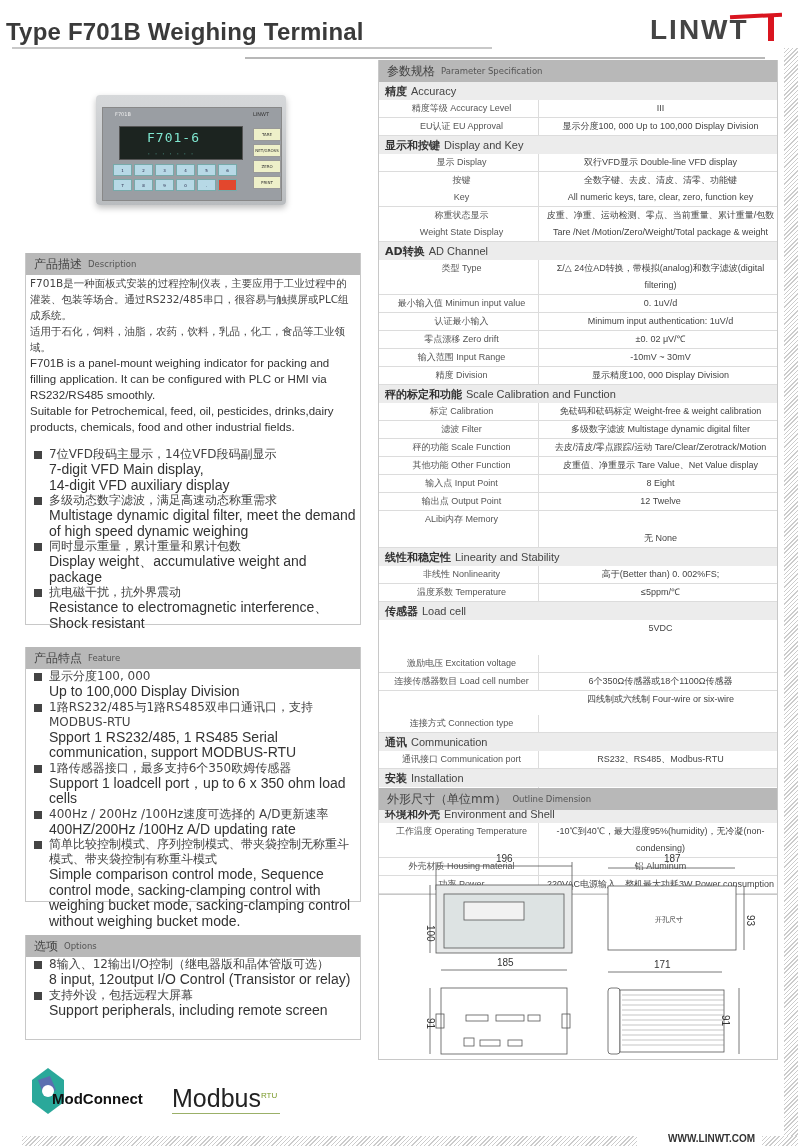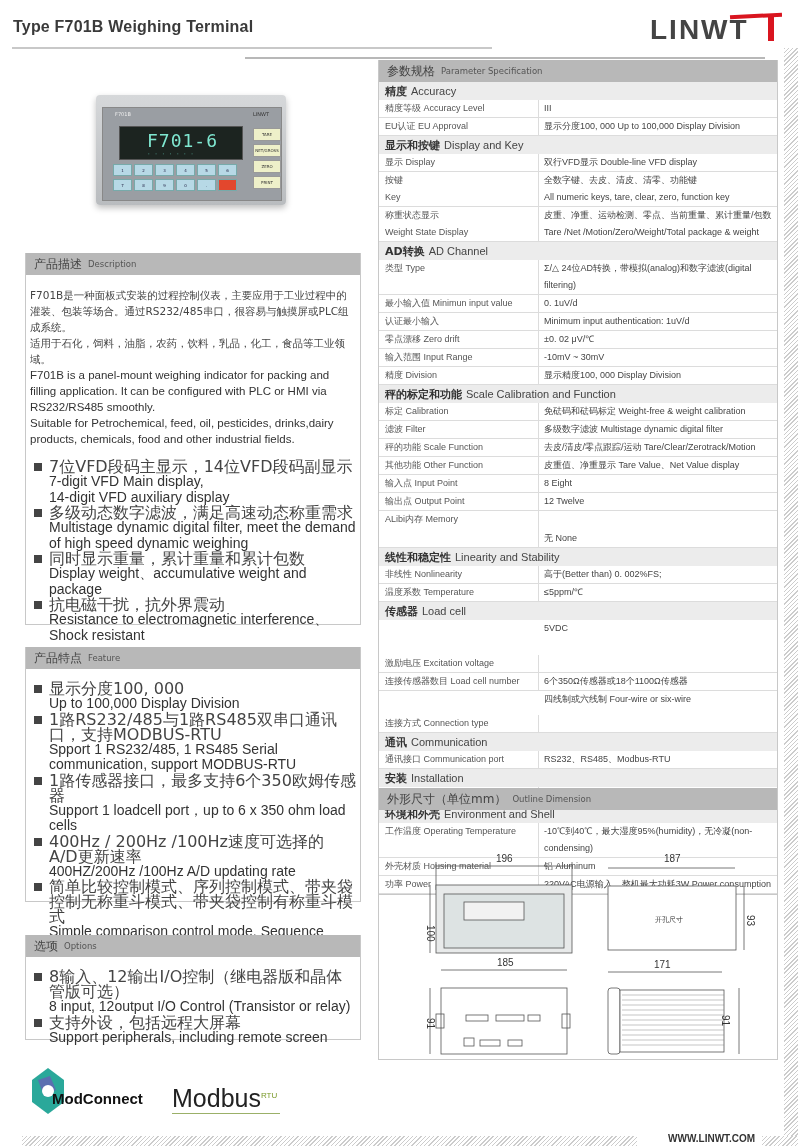--- a/index.html
+++ b/index.html
@@ -1,59 +1,59 @@
 <!DOCTYPE html>
 <html><head>
 <meta charset="utf-8">
 <style>
   * { box-sizing: border-box; margin: 0; padding: 0; }
   body { width: 800px; height: 1148px; background: #fff; font-family: "DejaVu Sans", sans-serif; color: #333; position: relative; overflow: hidden; }
-  .title { position: absolute; left: 13px; top: 18px; font-family: "Liberation Sans", sans-serif; font-weight: bold; font-size: 16px; color: #3a3a3a; letter-spacing: 0.2px; }
+  .title { position: absolute; left: 6px; top: 18px; font-family: "Liberation Sans", sans-serif; font-weight: bold; font-size: 24px; color: #3a3a3a; letter-spacing: 0.2px; }
   .title-rule { position: absolute; left: 12px; top: 47px; width: 480px; height: 2px; background: #c8c8c8; }
   .title-rule2 { position: absolute; left: 245px; top: 57px; width: 520px; height: 2px; background: #b8b8b8; }
   .logo { position: absolute; left: 650px; top: 14px; font-family: "Liberation Sans", sans-serif; font-weight: bold; font-size: 28px; color: #444; letter-spacing: 2px; }
   .logo-bar { position: absolute; left: 730px; top: 14px; width: 52px; height: 4px; background: #d9151f; transform: rotate(-3deg); }
   .logo-stem { position: absolute; left: 768px; top: 15px; width: 6px; height: 26px; background: #d9151f; }
   .stripe-right { position: absolute; left: 784px; top: 48px; width: 14px; height: 1090px;
     background: repeating-linear-gradient(135deg, #ccc 0 1px, #fff 1px 3px); }
   .stripe-bottom { position: absolute; left: 22px; top: 1136px; width: 615px; height: 10px;
     background: repeating-linear-gradient(135deg, #ccc 0 1px, #fff 1px 3px); }
   .stripe-bottom2 { position: absolute; left: 762px; top: 1136px; width: 36px; height: 10px;
     background: repeating-linear-gradient(135deg, #ccc 0 1px, #fff 1px 3px); }
   .website { position: absolute; left: 668px; top: 1133px; font-family: "Liberation Sans", sans-serif; font-weight: bold; font-size: 10px; color: #333; }
 
   
   .device { position: absolute; left: 96px; top: 95px; width: 190px; height: 110px; background: linear-gradient(#d6d8da, #b9bcbf); border-radius: 4px; box-shadow: 0 3px 6px rgba(0,0,0,0.25); }
   .device .face { position: absolute; left: 6px; top: 12px; width: 180px; height: 94px; background: #9a9ea3; border: 1px solid #888; }
   .device .screen { position: absolute; left: 16px; top: 18px; width: 124px; height: 34px; background: #1c2420; border: 1px solid #555; }
-  .device .digits { position: absolute; left: 44px; top: 22px; font-family: "DejaVu Sans Mono", monospace; font-size: 18px; color: #7fe7d0; letter-spacing: 1px; }
+  .device .digits { position: absolute; left: 44px; top: 22px; font-family: "DejaVu Sans Mono", monospace; font-size: 13px; color: #7fe7d0; letter-spacing: 1px; }
   .device .subdigits { position: absolute; left: 44px; top: 42px; font-family: "DejaVu Sans Mono", monospace; font-size: 6px; color: #5fbba8; }
   .device .brand { position: absolute; left: 12px; top: 3px; font-size: 5px; color: #eee; }
   .device .brand2 { position: absolute; left: 150px; top: 3px; font-size: 5px; color: #333; }
   .keyrow { position: absolute; left: 10px; display: flex; gap: 2px; }
   .key { width: 19px; height: 12px; background: #b7d9e6; border: 1px solid #7aa; font-size: 4px; color: #224; text-align: center; line-height: 11px; }
   .key.red { background: #e3472d; }
   .sidekeys { position: absolute; left: 150px; top: 20px; display: flex; flex-direction: column; gap: 3px; }
   .sidekey { width: 28px; height: 13px; background: #eef0c9; border: 1px solid #999; font-size: 4px; text-align: center; line-height: 12px; color: #333; }
 
   
   .panel { position: absolute; left: 25px; width: 336px; border: 1px solid #c8c8c8; border-top: none; background: #fff; }
   .panel-head { height: 22px; background: #b8b8b8; padding-left: 8px; display: flex; align-items: center; gap: 6px; }
   .ph-zh { font-size: 12px; color: #444; }
   .ph-en { font-size: 8.5px; color: #555; }
-  .panel-body { padding: 12px 4px 6px 4px; }
+  .panel-body { padding: 0 4px 6px 4px; }
   .desc-zh { font-size: 10.5px; line-height: 16px; color: #444; }
   .desc-en { font-size: 11.5px; line-height: 16px; color: #333; font-family: "Liberation Sans", sans-serif; }
   .bl { display: flex; margin-top: 0; }
   .bullet { width: 8px; height: 8px; background: #444; margin: 4px 7px 0 4px; flex: none; }
-  .bl-zh { font-size: 16px; line-height: 15px; color: #444; }
+  .bl-zh { font-size: 12px; line-height: 15px; color: #444; }
   .bl-en { font-size: 14px; line-height: 15.5px; color: #333; font-family: "Liberation Sans", sans-serif; }
 
   
-  .spec { position: absolute; left: 378px; top: 60px; width: 400px; border: 1px solid #c8c8c8; border-top: none; }
+  .spec { position: absolute; left: 378px; top: 60px; width: 400px; border: 1px solid #c8c8c8; border-top: none; text-align: center; }
   .spec-head { height: 22px; background: #b8b8b8; padding-left: 8px; display: flex; align-items: center; gap: 6px; }
   .sec { height: 18px; background: #ececec; display: flex; align-items: center; padding-left: 6px; gap: 4px; }
   .sec-zh { font-size: 11px; font-weight: bold; color: #333; }
   .sec-en { font-size: 11px; color: #444; font-family: "Liberation Sans", sans-serif; }
   .row { display: flex; border-bottom: 1px solid #dcdcdc; min-height: 18px; }
   .cell-k { width: 160px; border-right: 1px solid #dcdcdc; padding-left: 6px; font-size: 9px; line-height: 17px; color: #555; font-family: "Liberation Sans", sans-serif; }
   .cell-v { flex: 1; padding-left: 5px; font-size: 9px; line-height: 17px; color: #444; font-family: "Liberation Sans", sans-serif; white-space: nowrap; overflow: hidden; }
 
   
   .dims { position: absolute; left: 378px; top: 788px; width: 400px; height: 272px; border: 1px solid #c8c8c8; border-top: none; }

